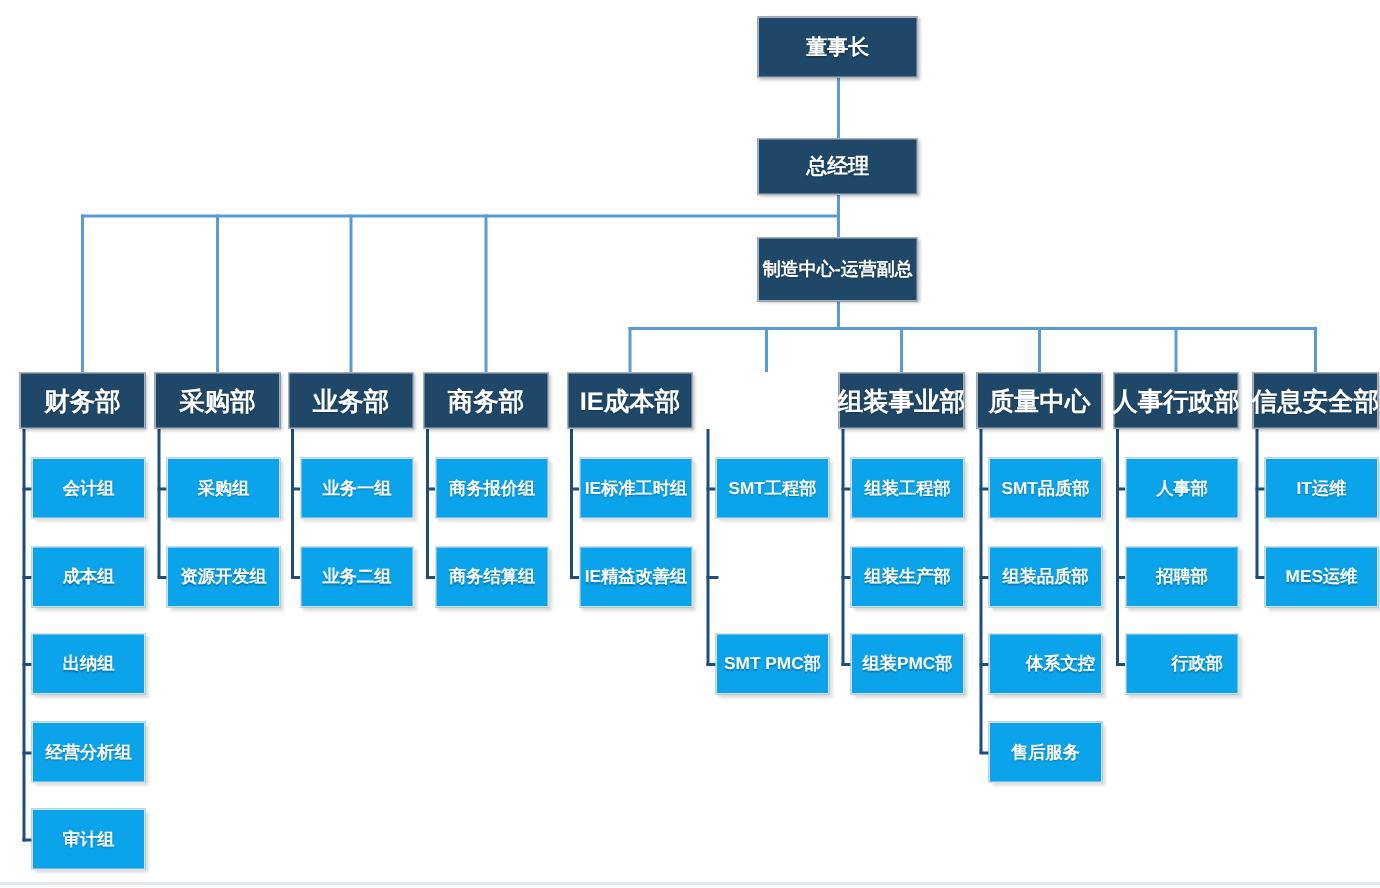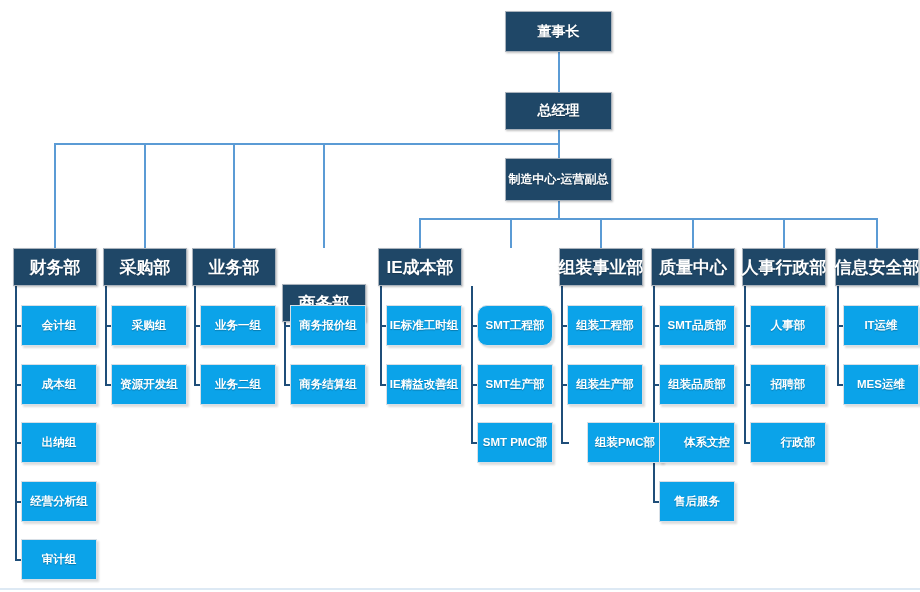--- a/index.html
+++ b/index.html
@@ -65,50 +65,49 @@
     <div class="branch" style="left: 105px; top: 384px; width: 8px; height: 2px;"></div>
     <div class="node team-box" style="left: 111px; top: 364px; width: 76px; height: 41px;">资源开发组</div>
     <div class="rail" style="left: 233px; top: 143px; width: 2px; height: 105px;"></div>
     <div class="node dept-box" style="left: 192px; top: 248px; width: 84px; height: 38px;">业务部</div>
     <div class="branch" style="left: 194px; top: 286px; width: 2px; height: 99px;"></div>
     <div class="branch" style="left: 194px; top: 325px; width: 8px; height: 2px;"></div>
     <div class="node team-box" style="left: 200px; top: 305px; width: 76px; height: 41px;">业务一组</div>
     <div class="branch" style="left: 194px; top: 384px; width: 8px; height: 2px;"></div>
     <div class="node team-box" style="left: 200px; top: 364px; width: 76px; height: 41px;">业务二组</div>
     <div class="rail" style="left: 323px; top: 143px; width: 2px; height: 105px;"></div>
-    <div class="node dept-box" style="left: 282px; top: 248px; width: 84px; height: 38px; margin-top: 36px;">商务部</div>
+    <div class="node dept-box" style="left: 282px; top: 248px; width: 84px; height: 38px;">商务部</div>
     <div class="branch" style="left: 284px; top: 286px; width: 2px; height: 99px;"></div>
     <div class="branch" style="left: 284px; top: 325px; width: 8px; height: 2px;"></div>
     <div class="node team-box" style="left: 290px; top: 305px; width: 76px; height: 41px;">商务报价组</div>
     <div class="branch" style="left: 284px; top: 384px; width: 8px; height: 2px;"></div>
     <div class="node team-box" style="left: 290px; top: 364px; width: 76px; height: 41px;">商务结算组</div>
     <div class="rail" style="left: 419px; top: 218px; width: 2px; height: 30px;"></div>
     <div class="node dept-box" style="left: 378px; top: 248px; width: 84px; height: 38px;">IE成本部</div>
     <div class="branch" style="left: 380px; top: 286px; width: 2px; height: 99px;"></div>
     <div class="branch" style="left: 380px; top: 325px; width: 8px; height: 2px;"></div>
     <div class="node team-box" style="left: 386px; top: 305px; width: 76px; height: 41px;">IE标准工时组</div>
     <div class="branch" style="left: 380px; top: 384px; width: 8px; height: 2px;"></div>
     <div class="node team-box" style="left: 386px; top: 364px; width: 76px; height: 41px;">IE精益改善组</div>
     <div class="rail" style="left: 510px; top: 218px; width: 2px; height: 30px;"></div>
     <div class="branch" style="left: 471px; top: 286px; width: 2px; height: 158px;"></div>
     <div class="branch" style="left: 471px; top: 325px; width: 8px; height: 2px;"></div>
-    <div class="node team-box" style="left: 477px; top: 305px; width: 76px; height: 41px; border-radius: 10px;">SMT工程部</div>
+    <div class="node team-box" style="left: 477px; top: 305px; width: 76px; height: 41px;">SMT工程部</div>
     <div class="branch" style="left: 471px; top: 384px; width: 8px; height: 2px;"></div>
-    <div class="node team-box" style="left: 477px; top: 364px; width: 76px; height: 41px;">SMT生产部</div>
     <div class="branch" style="left: 471px; top: 442px; width: 8px; height: 2px;"></div>
     <div class="node team-box" style="left: 477px; top: 422px; width: 76px; height: 41px;">SMT PMC部</div>
     <div class="rail" style="left: 600px; top: 218px; width: 2px; height: 30px;"></div>
     <div class="node dept-box" style="left: 559px; top: 248px; width: 84px; height: 38px;">组装事业部</div>
     <div class="branch" style="left: 561px; top: 286px; width: 2px; height: 158px;"></div>
     <div class="branch" style="left: 561px; top: 325px; width: 8px; height: 2px;"></div>
     <div class="node team-box" style="left: 567px; top: 305px; width: 76px; height: 41px;">组装工程部</div>
     <div class="branch" style="left: 561px; top: 384px; width: 8px; height: 2px;"></div>
     <div class="node team-box" style="left: 567px; top: 364px; width: 76px; height: 41px;">组装生产部</div>
     <div class="branch" style="left: 561px; top: 442px; width: 8px; height: 2px;"></div>
-    <div class="node team-box" style="left: 567px; top: 422px; width: 76px; height: 41px; margin-left: 20px;">组装PMC部</div>
+    <div class="node team-box" style="left: 567px; top: 422px; width: 76px; height: 41px;">组装PMC部</div>
     <div class="rail" style="left: 692px; top: 218px; width: 2px; height: 30px;"></div>
     <div class="node dept-box" style="left: 651px; top: 248px; width: 84px; height: 38px;">质量中心</div>
     <div class="branch" style="left: 653px; top: 286px; width: 2px; height: 216px;"></div>
     <div class="branch" style="left: 653px; top: 325px; width: 8px; height: 2px;"></div>
     <div class="node team-box" style="left: 659px; top: 305px; width: 76px; height: 41px;">SMT品质部</div>
     <div class="branch" style="left: 653px; top: 384px; width: 8px; height: 2px;"></div>
     <div class="node team-box" style="left: 659px; top: 364px; width: 76px; height: 41px;">组装品质部</div>
     <div class="branch" style="left: 653px; top: 442px; width: 8px; height: 2px;"></div>
     <div class="node team-box" style="left: 659px; top: 422px; width: 76px; height: 41px; padding-left: 20px;">体系文控</div>
     <div class="branch" style="left: 653px; top: 501px; width: 8px; height: 2px;"></div>

